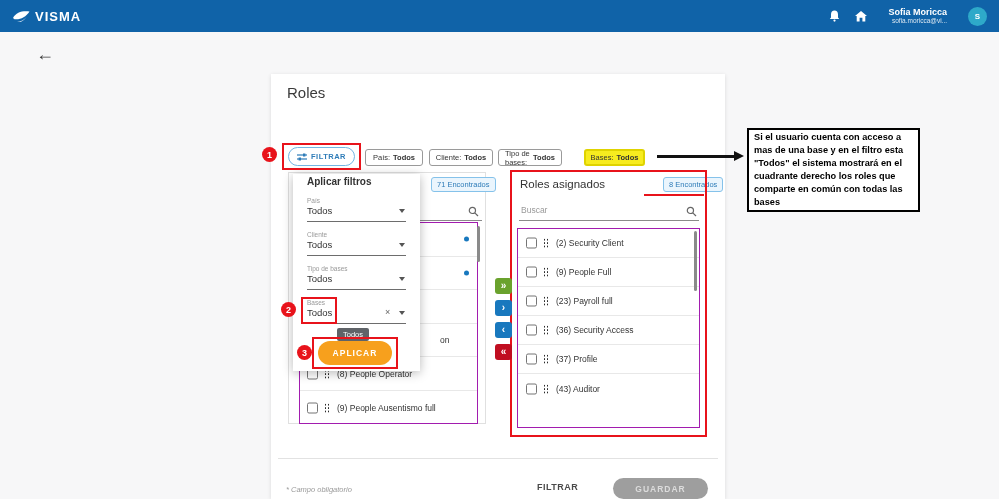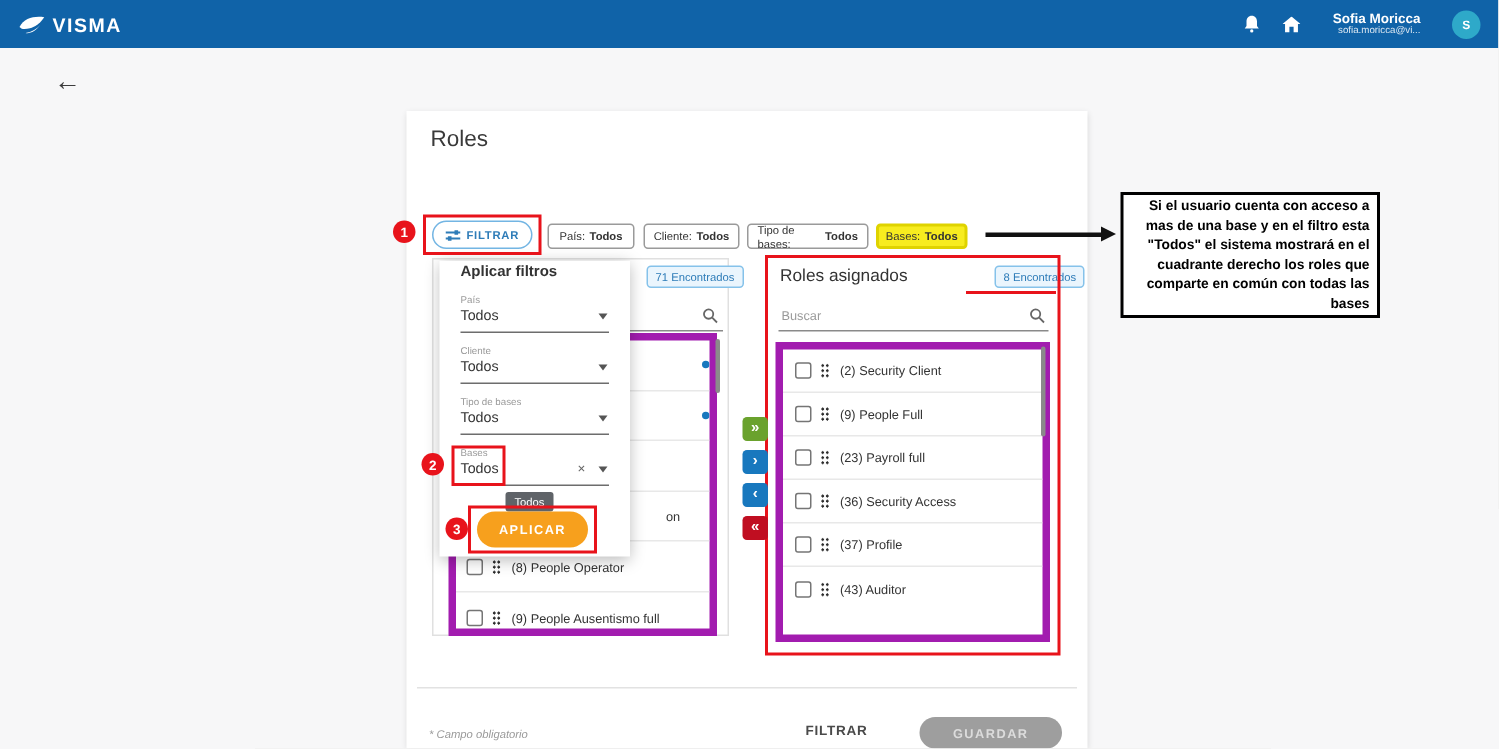--- a/index.html
+++ b/index.html
@@ -32,29 +32,29 @@
   .chip { top:149px; height:17px; border:1px solid #9a9a9a; border-radius:3px; background:#fff; display:flex; align-items:center; justify-content:center; gap:3px; font-size:7.5px; color:#333; padding:0 6px; cursor:pointer; }
   .chip .val { font-weight:bold; }
   .chip-yellow { background:#F7EC1F; border:2px solid #DFD300; }
 
   
   .redrect { border:2px solid #E8131B; z-index:7; pointer-events:none; }
   .stepdot { width:15px; height:15px; border-radius:50%; background:#E8131B; color:#fff; font-size:9px; font-weight:bold; display:flex; align-items:center; justify-content:center; z-index:8; }
   .arrow-line { left:657px; top:155px; width:80px; height:2.5px; background:#111; }
   .arrow-head { left:734px; top:151px; width:0; height:0; border-left:10px solid #111; border-top:5px solid transparent; border-bottom:5px solid transparent; }
   .note-box { left:747px; top:128px; width:173px; height:84px; border:2px solid #000; background:#fff; padding:6px 5px; display:flex; align-items:center; }
-  .note-text { width:100%; font-size:9.2px; font-weight:bold; color:#000; text-align:right; line-height:1.4; }
+  .note-text { width:100%; font-size:9.2px; font-weight:bold; color:#000; text-align:left; line-height:1.4; }
 
   
   .left-card { left:288px; top:172px; width:198px; height:252px; background:#fff; border:1px solid #E0E0E0; z-index:1; }
   .badge { height:15px; background:#EAF5FD; border:1px solid #85C2EA; border-radius:3px; color:#2E7CB8; font-size:7.5px; display:flex; align-items:center; justify-content:center; padding:0 5px; z-index:2; }
   .badge71 { left:431px; top:177px; }
   .badge8 { left:649px; top:177px;margin-left:14px; }
   .search-line { height:1px; background:#8a8a8a; }
-  .list-box { background:#fff; border:5px solid #a21caf; overflow:hidden; }
+  .list-box { background:#fff; border:1px solid #a21caf; overflow:hidden; }
   .lrow { position:relative; border-bottom:1px solid #E8E8E8; }
   .lrow:last-child { border-bottom:none; }
   .rowlabel { position:absolute; font-size:8.5px; color:#333; top:50%; transform:translateY(-50%); white-space:nowrap; }
   .checkbox { position:absolute; width:11px; height:11px; border:1.5px solid #757575; border-radius:2px; background:#fff; top:50%; transform:translateY(-50%); cursor:pointer; }
   .dragdots { position:absolute; width:6px; height:10px; top:50%; transform:translateY(-50%);
     background-image:radial-gradient(#2b2b2b 43%, transparent 45%); background-size:3px 3.4px; cursor:grab; }
   .bluedot { position:absolute; width:5px; height:5px; border-radius:50%; background:#1878BE; top:50%; transform:translateY(-50%); }
   .scrollbar { background:#8a8a8a; border-radius:2px; z-index:2; }
 
   
@@ -136,21 +136,21 @@
     <span>FILTRAR</span>
   </button>
   <div class="abs chip" style="left:365px; width:58px;">
     <span>País:</span>
     <span class="val">Todos</span>
   </div>
   <div class="abs chip" style="left:429px; width:64px;">
     <span>Cliente:</span>
     <span class="val">Todos</span>
   </div>
-  <div class="abs chip" style="left:498px; width:81px;">
+  <div class="abs chip" style="left:498px; width:64px;">
     <span>Tipo de bases:</span>
     <span class="val">Todos</span>
   </div>
   <div class="abs chip chip-yellow" style="left:584px; width:61px;">
     <span>Bases:</span>
     <span class="val">Todos</span>
   </div>
 
   <div class="abs arrow-line"></div>
   <div class="abs arrow-head"></div>

